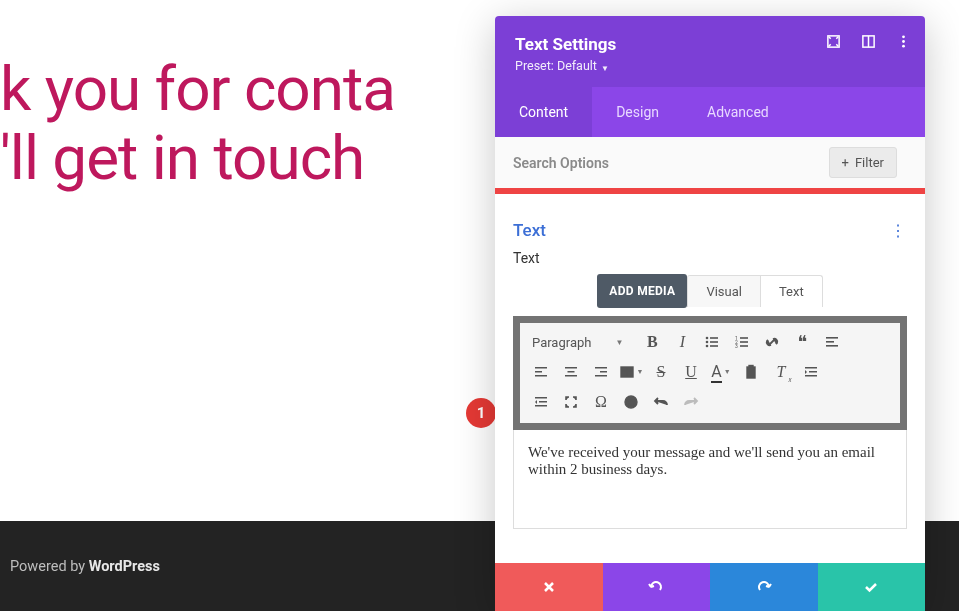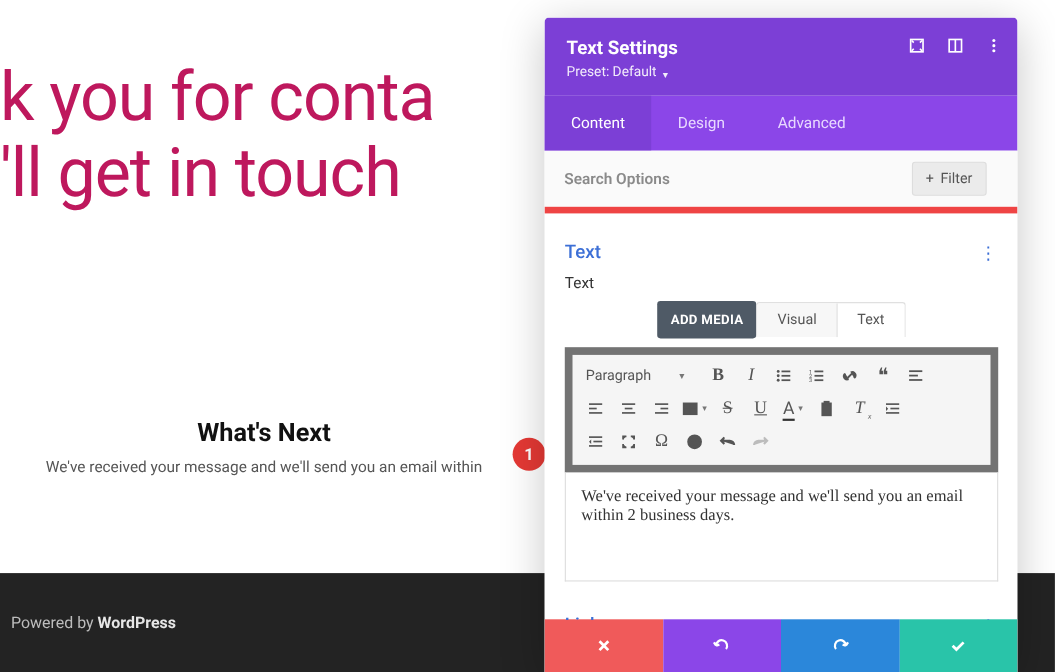--- a/index.html
+++ b/index.html
@@ -55,24 +55,20 @@
 .a-green{background:#29c4a9}
 </style>
 </head>
 <body>
 
 <div class="page-bg">
   <div class="hero">
     <span class="hero-line1">k you for conta</span>
     <span class="hero-line2">'ll get in touch</span>
   </div>
-  <div class="whats-next">
-    <div class="wn-title">What's Next</div>
-    <div class="wn-body">We've received your message and we'll send you an email within</div>
-  </div>
   <div class="footer">
     <span>Powered by </span>&nbsp;<strong>WordPress</strong>
   </div>
   <div class="marker">1</div>
 
   <div class="panel">
     <div class="phead">
       <h2>Text Settings</h2>
       <div class="preset">
         <span>Preset: Default</span>

